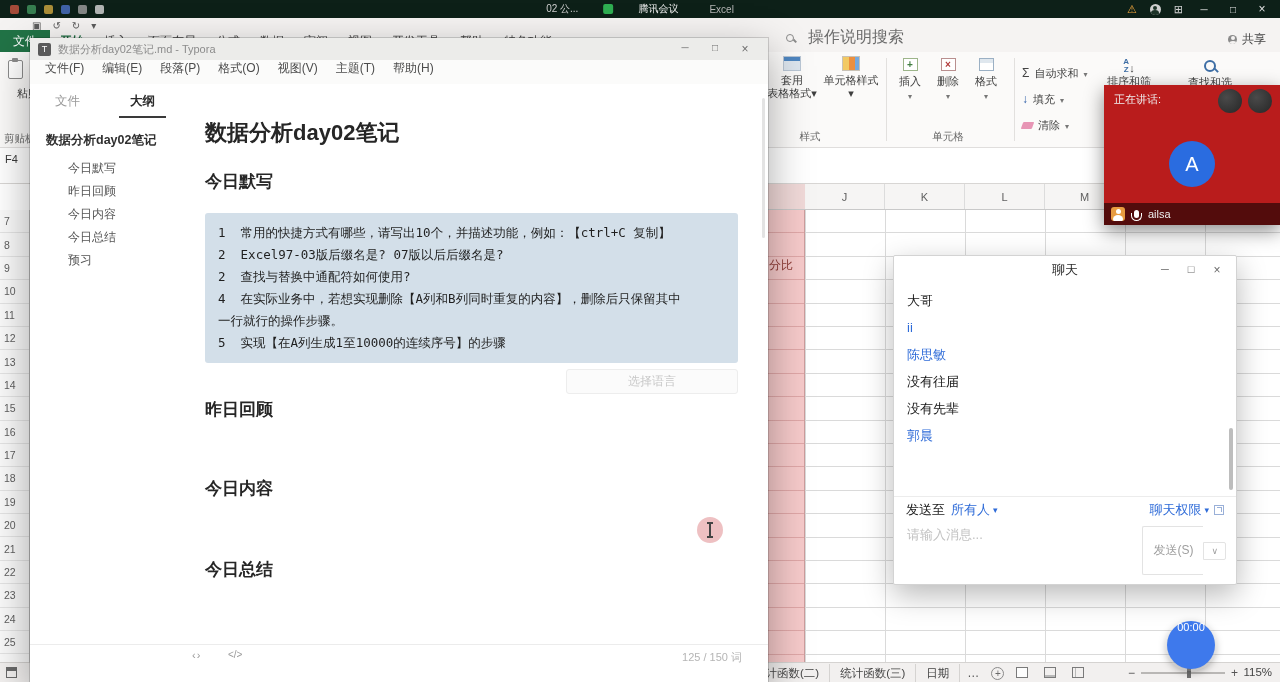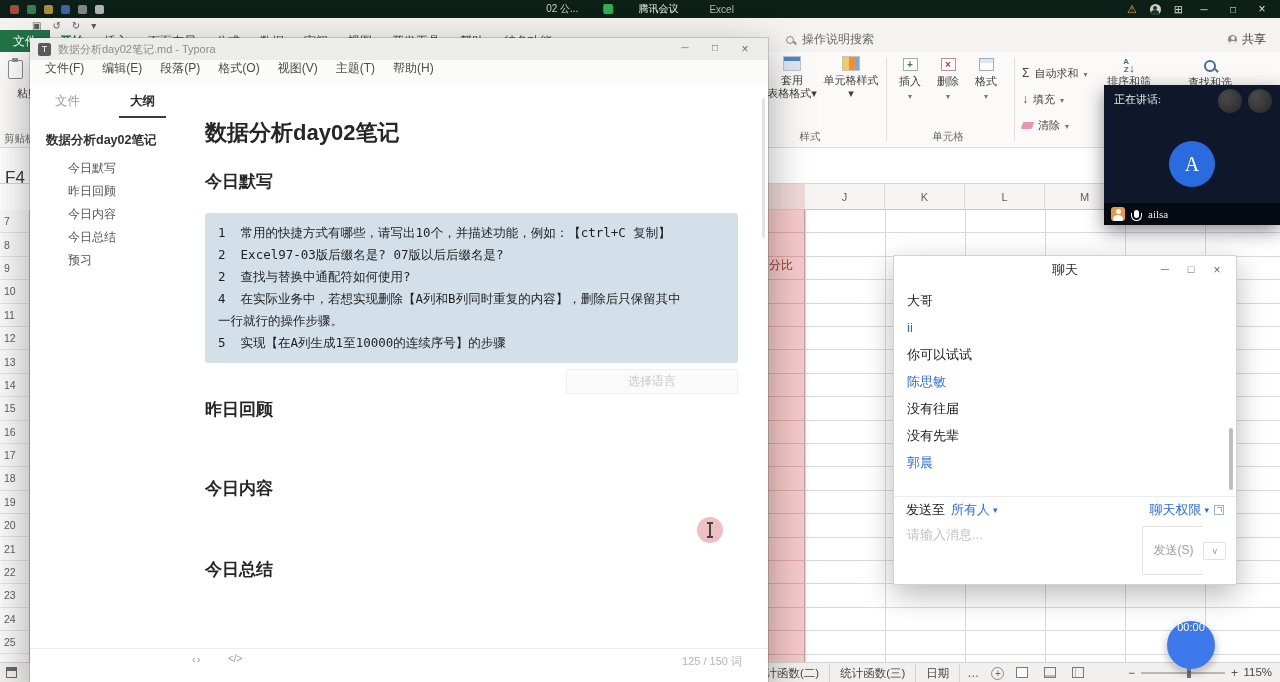--- a/index.html
+++ b/index.html
@@ -30,21 +30,21 @@
 
   
   .excel { position:absolute; inset:0; }
   .xl-top { position:absolute; left:0; top:18px; right:0; height:34px; background:#f5f3f2; }
   .qat { position:absolute; left:32px; top:2px; display:flex; gap:11px; color:#5c5c5c; font-size:10px; }
   .g-save::before{content:"\25A3";} .g-undo::before{content:"\21BA";} .g-redo::before{content:"\21BB";} .g-caret::before{content:"\25BE";}
   .xl-tabs { position:absolute; left:0; bottom:0; height:22px; display:flex; align-items:stretch; font-size:12px; color:#454545; }
   .xtab-file { background:#217346; color:#fff; padding:3px 13px; }
   .xtab { padding:3px 10px; }
   .xtab:first-child { color:#1e6b40; font-weight:bold; }
-  .xl-search { position:absolute; left:786px; bottom:4px; font-size:12px; color:#6b6b6b; display:flex; align-items:center; gap:8px;}
+  .xl-search { position:absolute; left:786px; bottom:4px; font-size:16px; color:#6b6b6b; display:flex; align-items:center; gap:14px;}
   .mag-sm { width:8px; height:8px; border:1.5px solid #8a8a8a; border-radius:50%; position:relative; }
   .mag-sm::after { content:""; position:absolute; width:4px; height:1.5px; background:#8a8a8a; transform:rotate(45deg); right:-4px; bottom:-1px; }
   .xl-share { position:absolute; right:14px; bottom:4px; font-size:12px; color:#454545; display:flex; align-items:center; gap:5px;}
   .person-sm { width:9px; height:9px; border-radius:50%; background:#8a8a8a; position:relative; overflow:hidden;}
   .person-sm::before{content:"";position:absolute;left:2.5px;top:1px;width:4px;height:4px;border-radius:50%;background:#f5f3f2;}
   .person-sm::after{content:"";position:absolute;left:0.5px;top:5.5px;width:8px;height:5px;border-radius:50%;background:#f5f3f2;}
 
   .xl-ribbon { position:absolute; left:0; top:52px; right:0; height:96px; background:#fbfaf9; border-bottom:1px solid #e0dedd; }
   .rb-paste-ico { position:absolute; left:8px; top:8px; width:15px; height:19px; border:1.5px solid #8c8c8c; border-radius:2px; background:#fff; }
   .rb-paste-ico::before { content:""; position:absolute; left:3px; top:-3px; width:6px; height:4px; background:#8c8c8c; border-radius:1px;}
@@ -69,21 +69,21 @@
   .rb-edit .g-caret::before{ color:#777; font-size:8px; }
   .rb-sort { position:absolute; left:1106px; top:6px; width:46px; text-align:center; font-size:11px; color:#3f3f3f;}
   .az { display:inline-block; font-size:8px; line-height:8px; color:#3e6ea5; font-weight:bold; text-align:center; }
   .dn { color:#444; font-size:11px; }
   .rb-find { position:absolute; left:1188px; top:8px; width:44px; text-align:center; font-size:11px; color:#3f3f3f;}
   .ico-mag { width:12px; height:12px; border:2px solid #3e6ea5; border-radius:50%; position:relative; margin:0 auto 3px; }
   .ico-mag::after { content:""; position:absolute; width:6px; height:2px; background:#3e6ea5; transform:rotate(45deg); right:-5px; bottom:-1px; }
   .rb-glabel { position:absolute; top:78px; font-size:10.5px; color:#696969; text-align:center; }
 
   .xl-formula { position:absolute; left:0; top:148px; right:0; height:36px; background:#fff; border-bottom:1px solid #d8d6d4; }
-  .namebox { position:absolute; left:5px; top:20px; font-size:17px; color:#3a3a3a; }
+  .namebox { position:absolute; left:5px; top:5px; font-size:11px; color:#3a3a3a; }
 
   .xl-colheads { position:absolute; left:30px; top:184px; right:0; height:26px; background:#f6f5f4; border-bottom:1px solid #c9c9c9; }
   .colhead-pink { position:absolute; left:712px; top:0; width:63px; height:100%; background:#f0d9d8; }
   .xl-letters { position:absolute; left:775px; top:0; height:100%; display:flex; }
   .colcell { width:80px; height:100%; display:flex; align-items:center; justify-content:center; font-size:11px; color:#5f5f5f; border-right:1px solid #dcdcdc; }
 
   .xl-grid { position:absolute; left:30px; top:210px; right:0; bottom:20px; background:#fff;
     background-image:
       repeating-linear-gradient(to right, #dadada 0 1px, transparent 1px 80px),
       repeating-linear-gradient(to bottom, transparent 0 22.4px, #dadada 22.4px 23.4px);
@@ -136,35 +136,35 @@
   .doc-h1 { font-size:22px; color:#262626; margin-top:34px; font-weight:bold; }
   .doc-h2 { font-size:17px; color:#262626; font-weight:bold; }
   .h2-1 { margin-top:22px; }
   .codeblock { margin-top:20px; background:#d3dfe9; border-radius:3px; padding:9px 13px; font-family:"DejaVu Sans Mono", monospace; font-size:12.5px; line-height:22px; color:#1f1f1f; }
   .code-line { white-space:pre; overflow:hidden; }
   .langsel { margin:6px 0 0 auto; width:172px; height:25px; background:#fbfbfb; border:1px solid #ededed; border-radius:3px; color:#c8c8c8; font-size:12px; display:flex; align-items:center; justify-content:center; }
   .h2-2 { margin-top:4px; }
   .h2-3 { margin-top:56px; }
   .h2-4 { margin-top:58px; }
   .tp-scrollbar { position:absolute; right:3px; top:14px; height:140px; width:3px; background:#e3e3e3; border-radius:2px; }
-  .tp-status { position:absolute; bottom:0; height:34px; left:0; right:0; background:#fff; border-top:1px solid #ececec; font-size:11px; color:#a8a8a8; }
+  .tp-status { position:absolute; bottom:16px; height:22px; left:0; right:0; background:#fff; border-top:1px solid #ececec; font-size:11px; color:#a8a8a8; }
   .g-chev::before{content:"\2039 \203A"; letter-spacing:1px;}
   .g-code::before{content:"</>";}
   .st-ic1 { position:absolute; left:162px; top:4px; color:#9a9a9a; }
   .st-ic2 { position:absolute; left:198px; top:4px; font-size:10px; color:#9a9a9a; }
   .wordcount { position:absolute; right:26px; top:5px; color:#b5b5b5; }
 
   
   .cursor-spot { position:absolute; left:697px; top:517px; width:26px; height:26px; border-radius:50%; background:rgba(221,130,134,.5); z-index:15; }
   .ibeam { position:absolute; left:12px; top:6px; width:2px; height:14px; background:#444; }
   .ibeam::before,.ibeam::after { content:""; position:absolute; left:-2px; width:6px; height:2px; background:#444; }
   .ibeam::before{top:-1px;} .ibeam::after{bottom:-1px;}
 
   
-  .vpanel { position:absolute; left:1104px; top:85px; width:176px; height:140px; background:#0f172a; z-index:20; box-shadow:0 6px 18px rgba(0,0,0,.45);font-family:Liberation Serif, serif; }
+  .vpanel { position:absolute; left:1104px; top:85px; width:176px; height:140px; background:#b91c1c; z-index:20; box-shadow:0 6px 18px rgba(0,0,0,.45); }
   .vp-top { position:absolute; top:7px; left:10px; font-size:11px; color:#f0f0f0; }
   .vp-thumbs { position:absolute; top:4px; right:8px; display:flex; gap:6px; }
   .thumb { width:24px; height:24px; border-radius:50%; background:radial-gradient(circle at 35% 35%, #4a4a4a, #262626); }
   .vp-avatar { position:absolute; left:50%; top:56px; transform:translateX(-50%); width:46px; height:46px; border-radius:50%; background:#2a6ce0; color:#fff; font-size:20px; display:flex; align-items:center; justify-content:center; }
   .vp-bottom { position:absolute; bottom:0; left:0; right:0; height:22px; background:rgba(0,0,0,.55); display:flex; align-items:center; padding:0 7px; gap:6px; }
   .pbadge { width:14px; height:14px; background:#e79b3f; border-radius:3px; position:relative; overflow:hidden; flex:none;}
   .pbadge::before{content:"";position:absolute;left:4.5px;top:2px;width:5px;height:5px;border-radius:50%;background:#fff;}
   .pbadge::after{content:"";position:absolute;left:2px;top:8px;width:10px;height:8px;border-radius:50%;background:#fff;}
   .mic { width:5px; height:8px; background:#fff; border-radius:3px; position:relative; margin:0 3px; flex:none;}
   .mic::after { content:""; position:absolute; left:-3px; top:3px; width:9px; height:7px; border:1.5px solid #fff; border-top:none; border-radius:0 0 6px 6px; }
@@ -463,21 +463,20 @@
       <span class="ch-ctrls">
         <span class="chc g-min"></span>
         <span class="chc g-max"></span>
         <span class="chc g-close"></span>
       </span>
     </div>
     <div class="ch-msgs">
 
     <div class="msg k-text">大哥</div>
         <div class="msg k-name">ii</div>
-        <div class="msg k-text">你可以试试</div>
         <div class="msg k-name">陈思敏</div>
         <div class="msg k-text">没有往届</div>
         <div class="msg k-text">没有先辈</div>
         <div class="msg k-name">郭晨</div>
       </div>
     <div class="ch-scroll"></div>
     <div class="ch-sendrow">
       <span class="sr-label">发送至</span>
       <span class="sr-value">所有人</span>
       <span class="sr-caret"></span>

